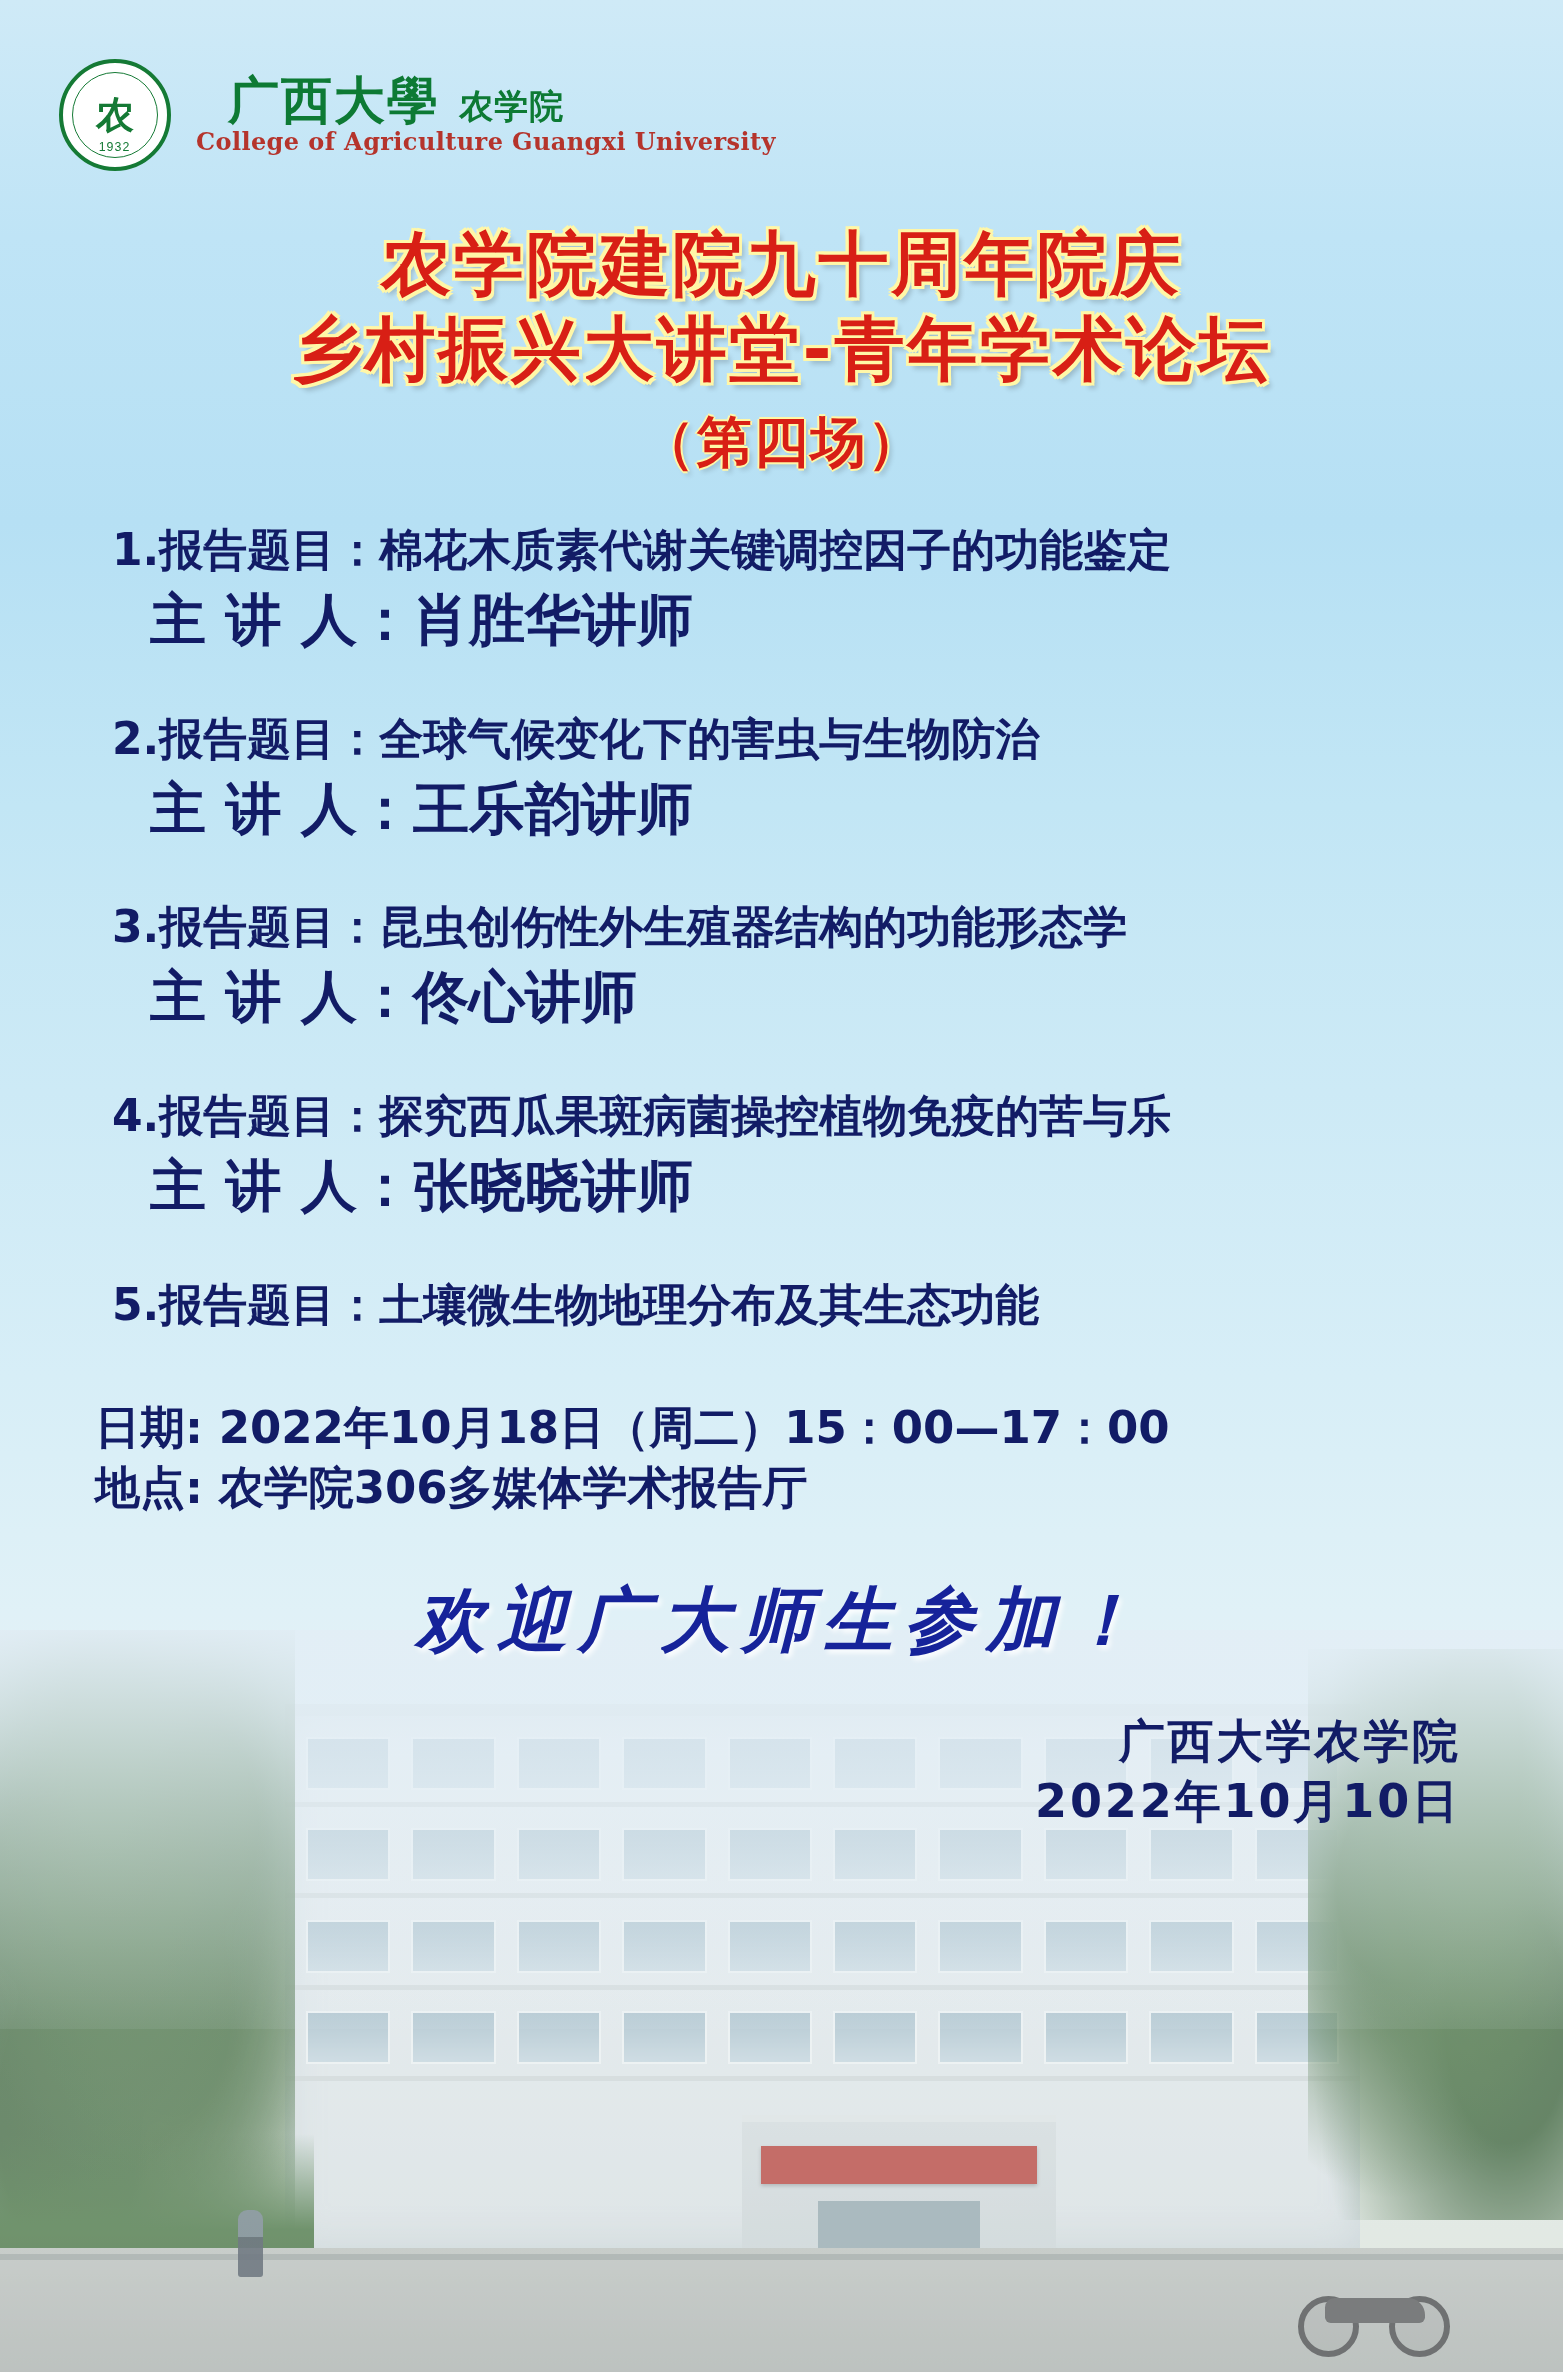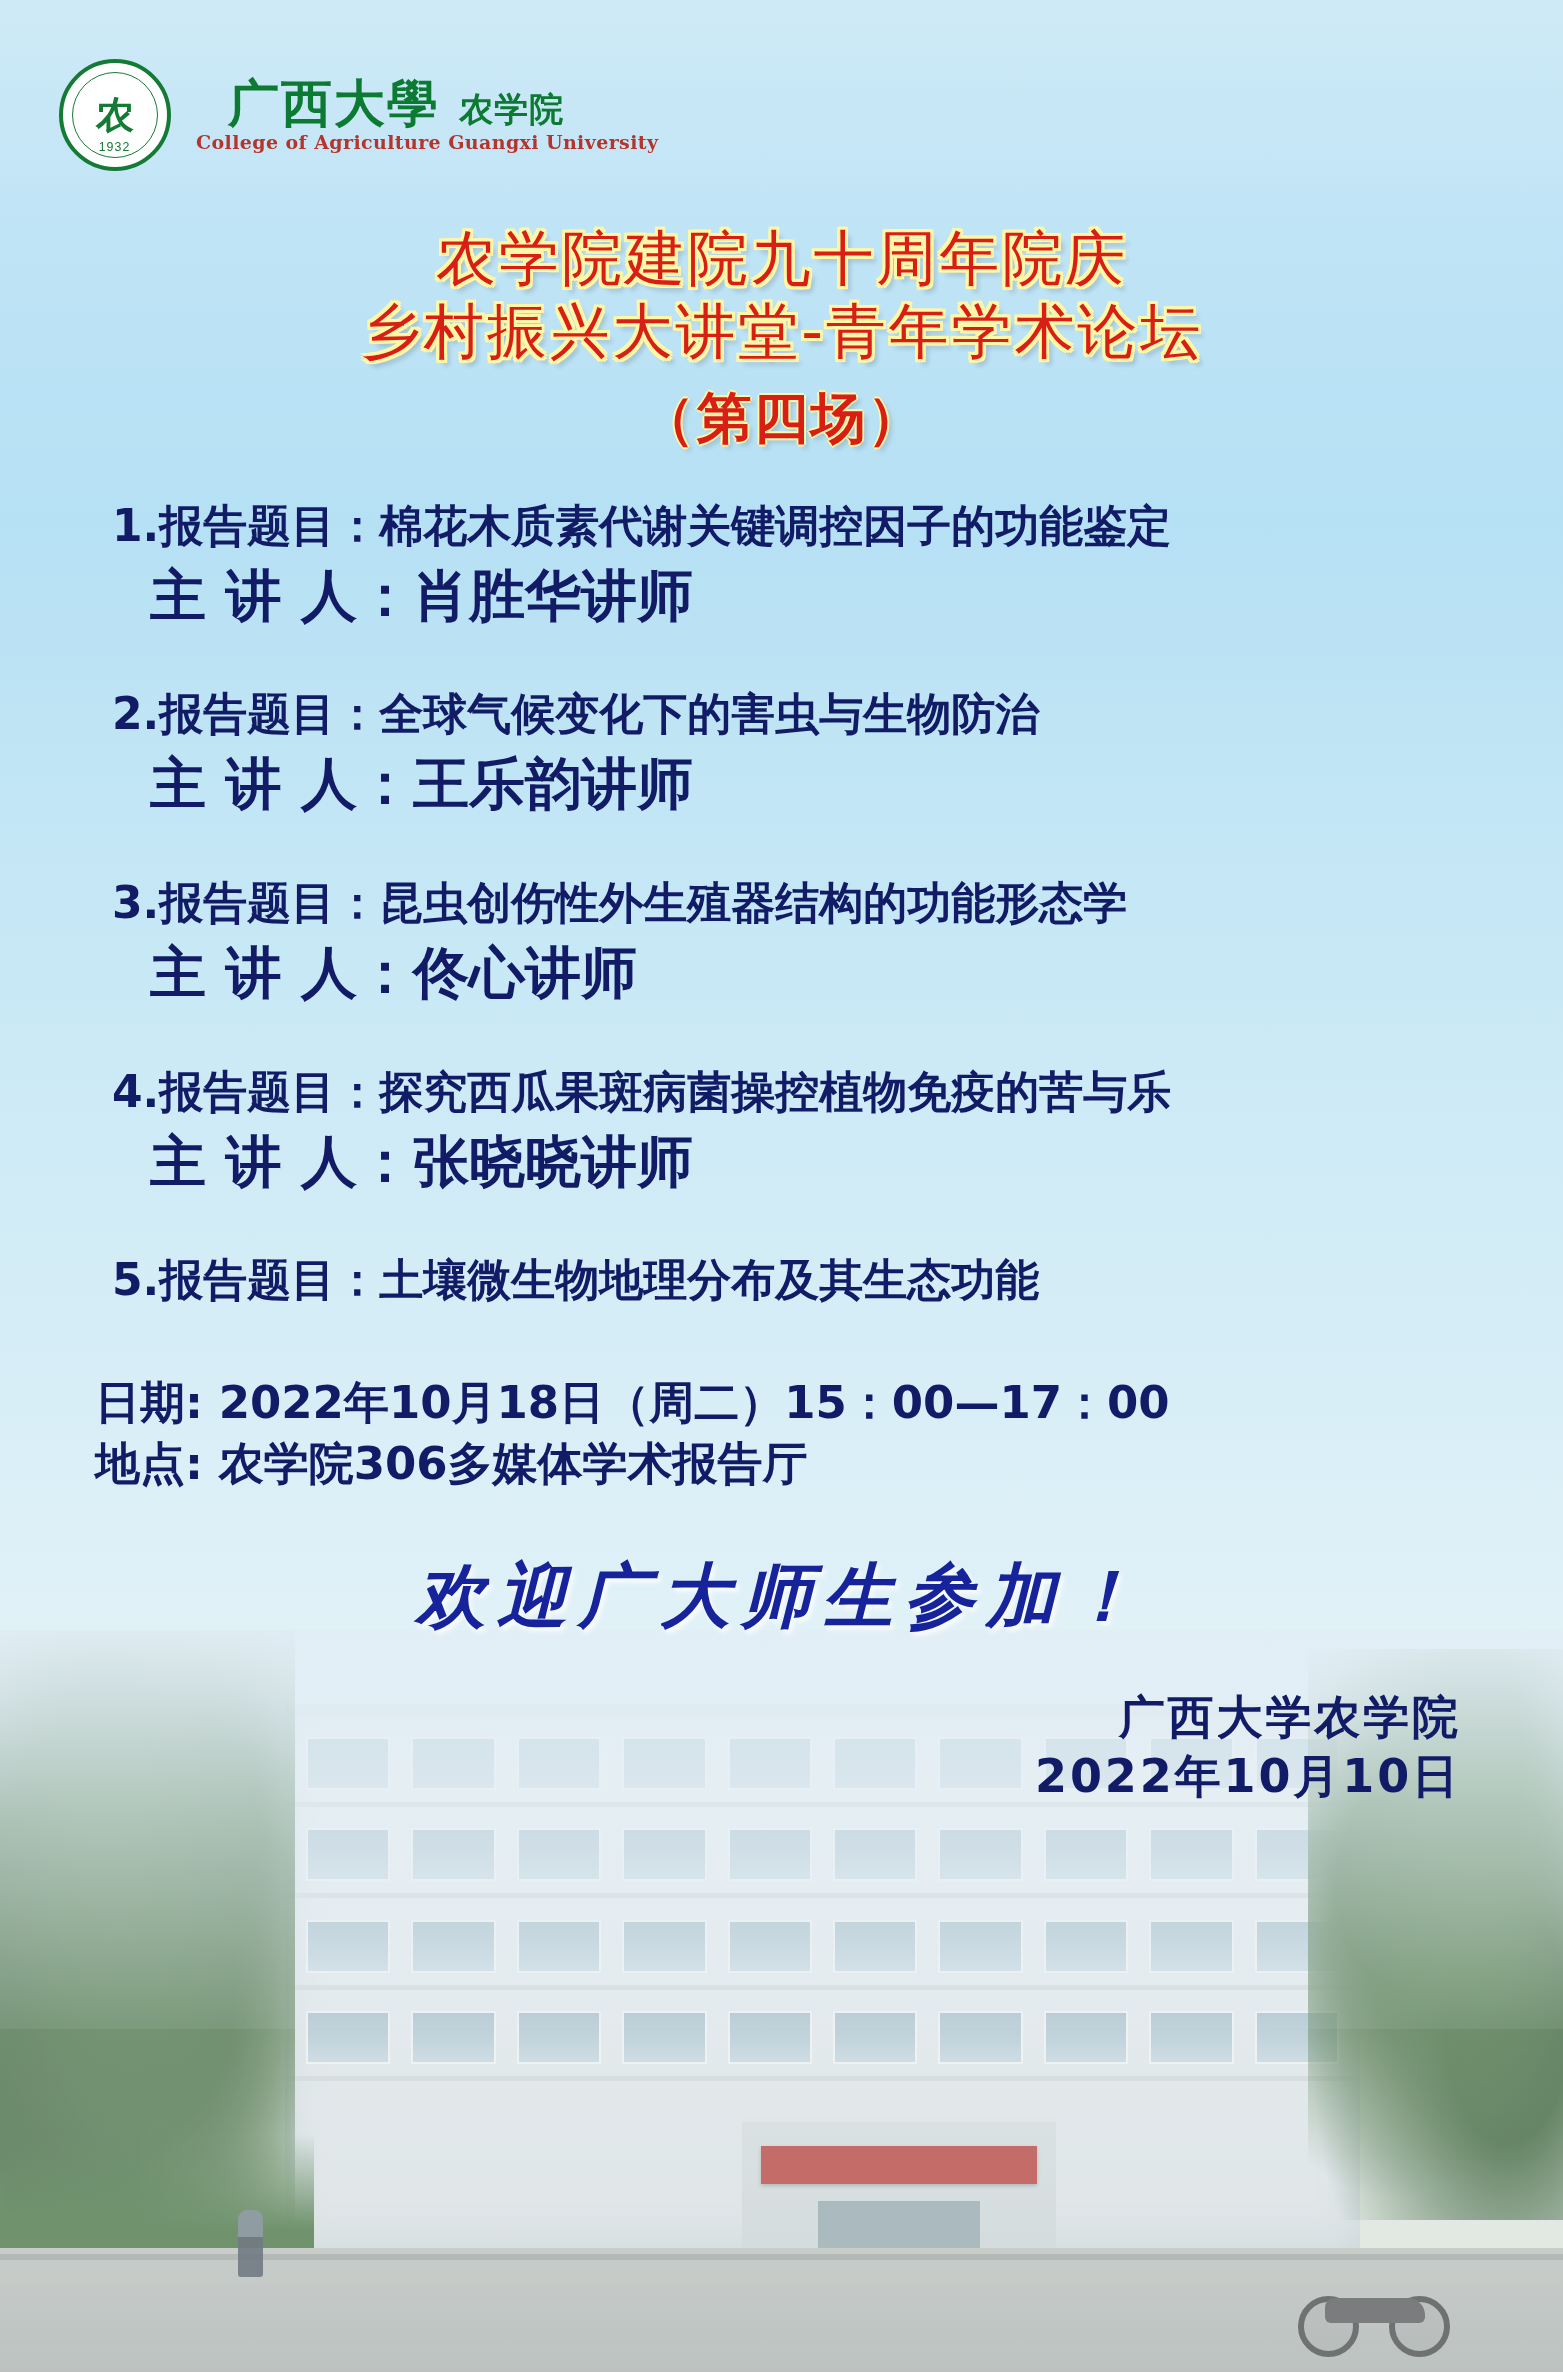--- a/index.html
+++ b/index.html
@@ -250,35 +250,35 @@
     line-height: 1.05;
     margin-left: 32px;
   }
   .brand-cn .sub {
     font-size: 34px;
     letter-spacing: 1px;
   }
   .brand-en {
     margin-top: 0;
     font-family: "DejaVu Serif", serif;
-    font-size: 19px;
+    font-size: 24px;
     color: #b5342c;
     font-weight: bold;
     letter-spacing: 0.4px;
   }
 
   
   .titles {
     margin-top: 51px;
     text-align: center;
   }
   .title-main {
     font-family: "DejaVu Sans", sans-serif;
-    font-weight: normal;
-    font-size: 60px;
+    font-weight: bold;
+    font-size: 70px;
     line-height: 1.22;
     color: #d81f15;
     letter-spacing: 2.9px;
     text-shadow:
       2.9px 0 0 #fff7a8, -2.9px 0 0 #fff7a8, 0 2.9px 0 #fff7a8, 0 -2.9px 0 #fff7a8,
       2.9px 2.9px 0 #fff7a8, -2.9px 2.9px 0 #fff7a8, 2.9px -2.9px 0 #fff7a8, -2.9px -2.9px 0 #fff7a8,
       4.8px 5.7px 5.7px rgba(0,0,0,0.18);
   }
   .title-sub {
     margin-top: 13.3px;

